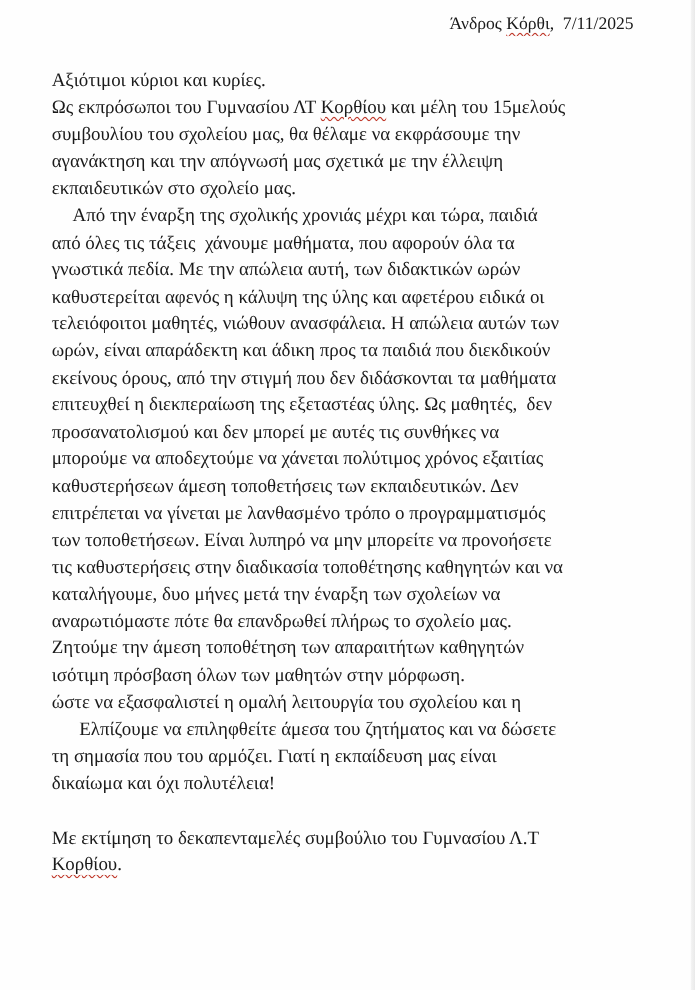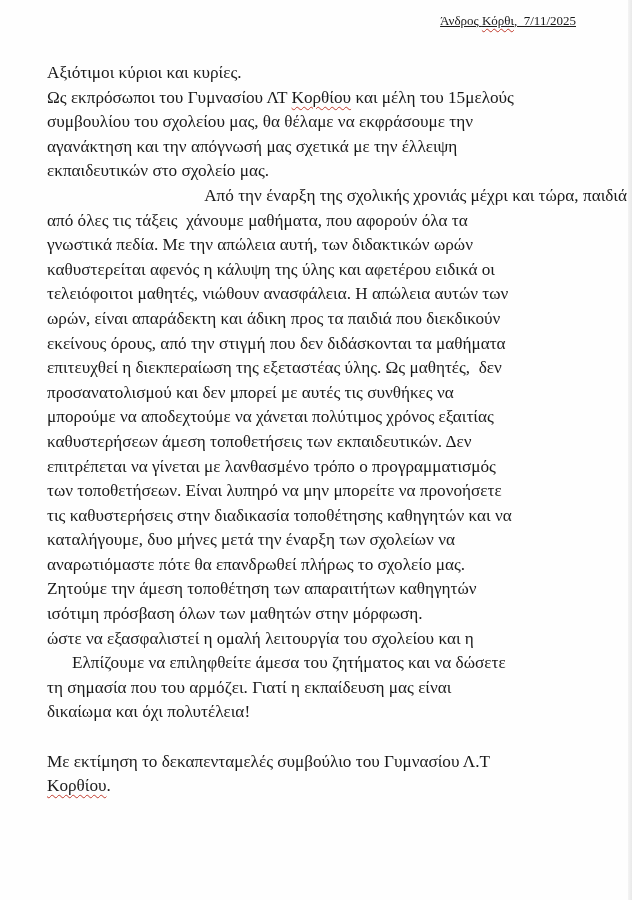--- a/index.html
+++ b/index.html
@@ -13,28 +13,28 @@
     .page {
       position: absolute; left: 0; top: 0; width: 632px; height: 900px;
       background: #fefefe;
     }
     .edge {
       position: absolute; right: 0; top: 0; width: 4px; height: 900px;
       background: linear-gradient(to right, #f4f4f4, #e9e9e9);
     }
     .header-line {
       position: absolute; top: 13px; right: 56px;
-      font-size: 13px; white-space: pre; text-decoration: underline;
+      font-size: 16px; white-space: pre;
     }
     .body-text {
       position: absolute; left: 47px; top: 61px; width: 580px;
       font-size: 17.2px; line-height: 24.6px;
     }
     .line { display: block; white-space: pre; height: 24.6px; }
-    .indent { padding-left: 19px; text-align: right; }
+    .indent { padding-left: 19px; }
     .indent2 { padding-left: 25px; }
     .gap { display: block; height: 24.6px; }
     .spell {
       text-decoration: underline wavy #c0392b;
       text-decoration-thickness: 1px;
       text-underline-offset: 3px;
     }
   </style>
 </head>
 <body>

